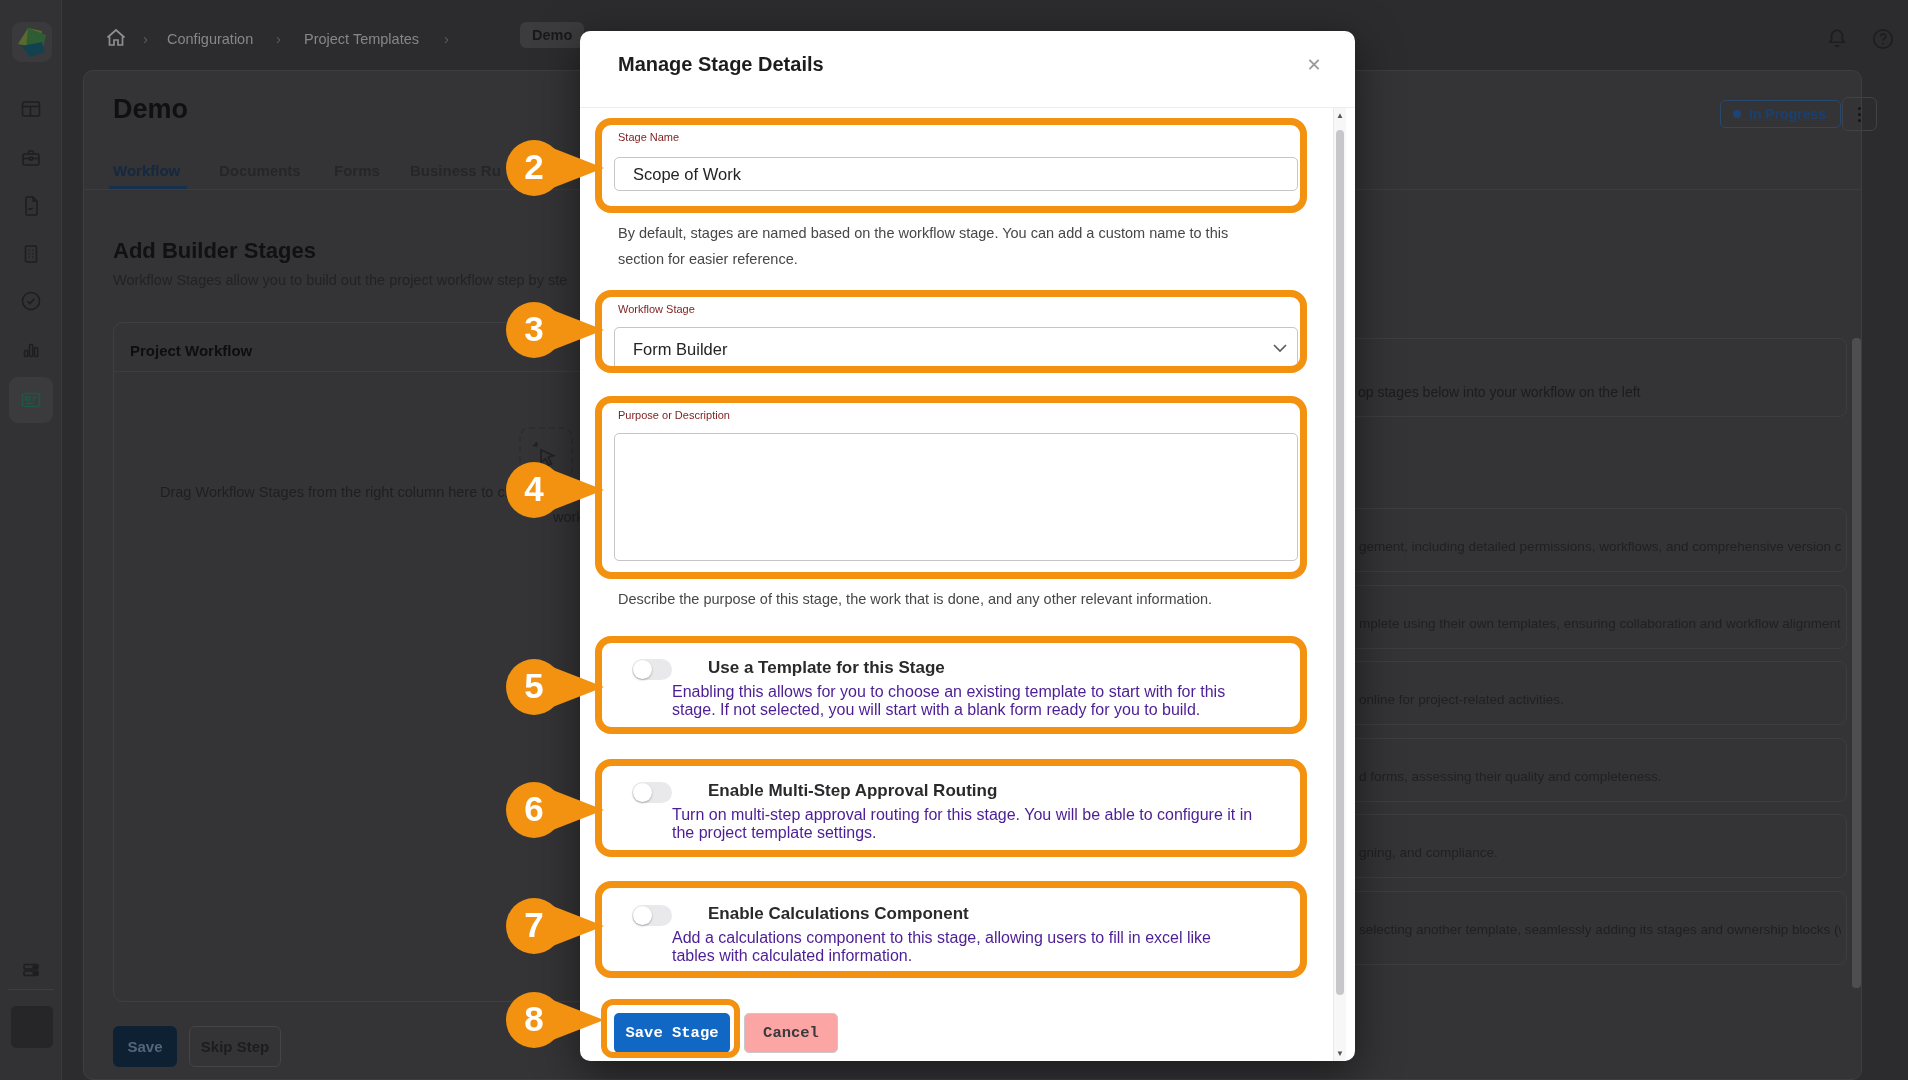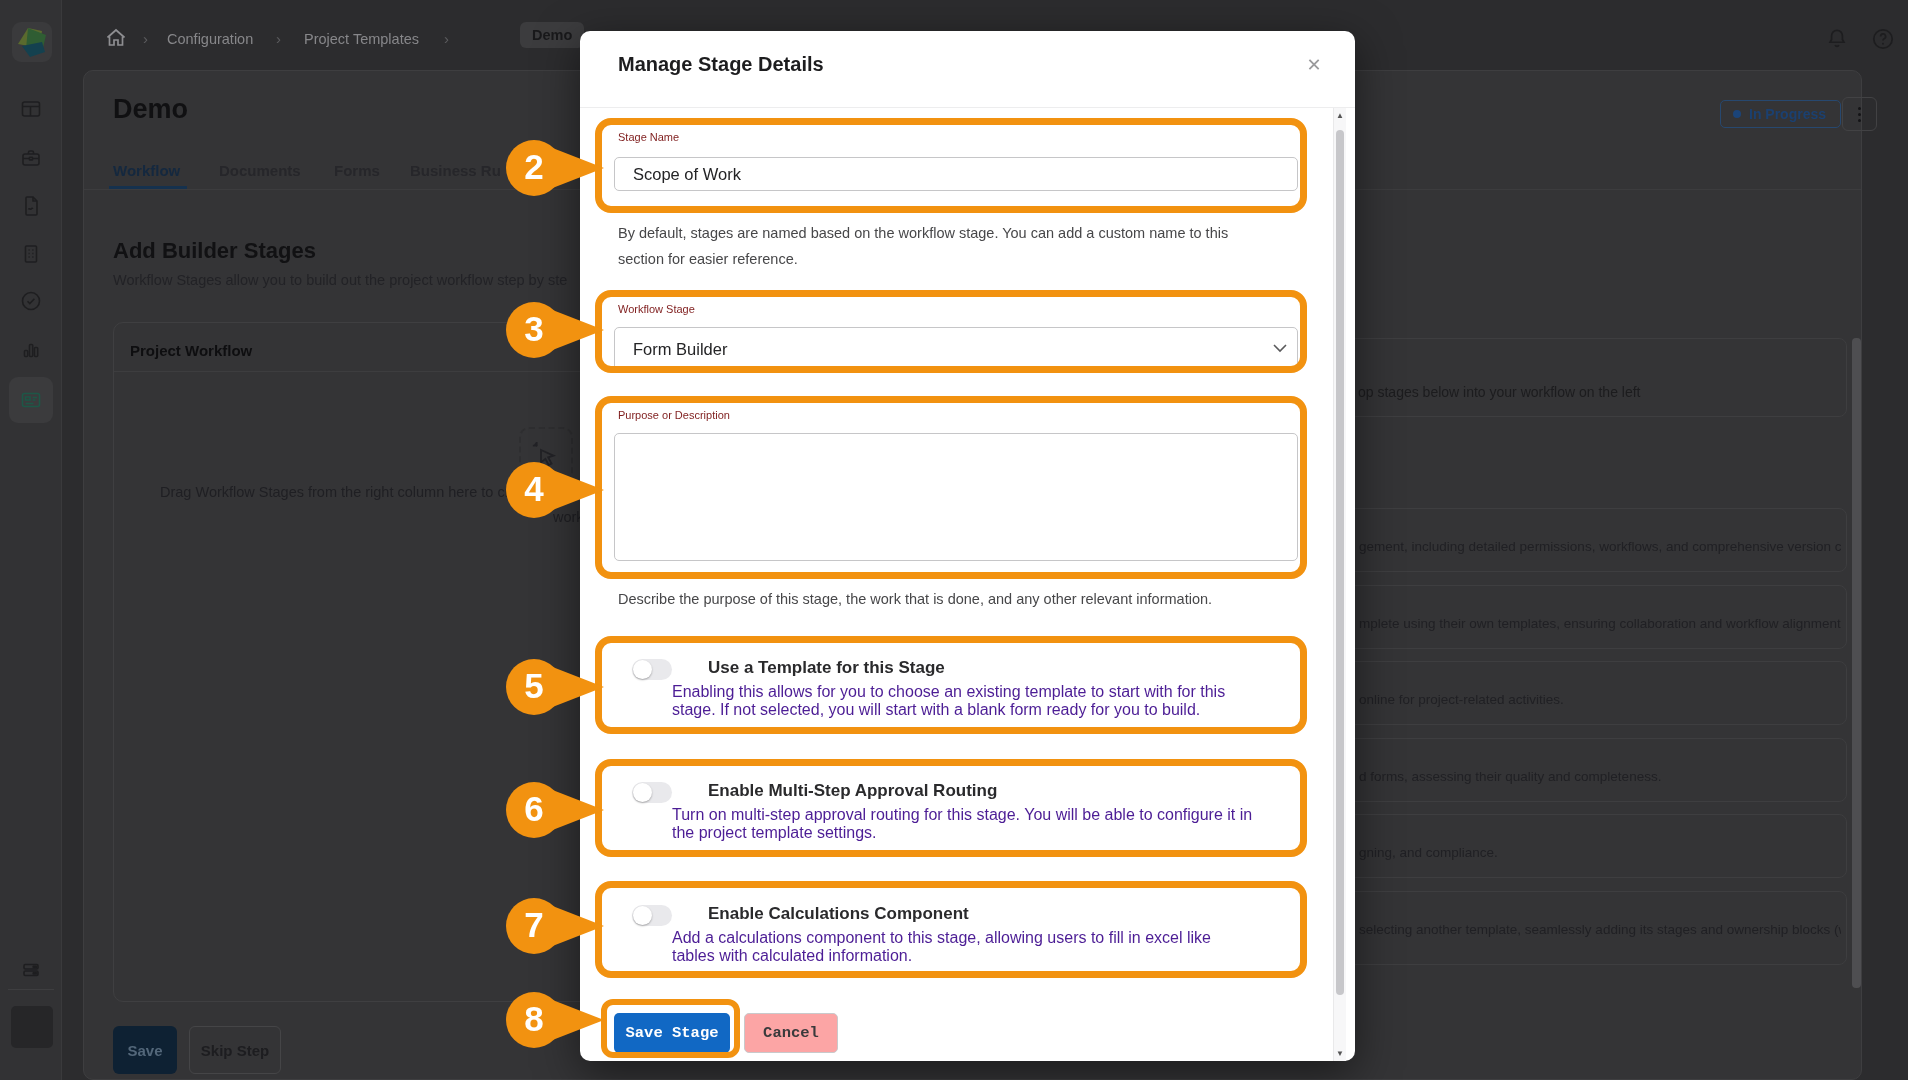--- a/index.html
+++ b/index.html
@@ -50,21 +50,21 @@
     display:flex; align-items:center; justify-content:center; color:#222226; }
   .drop-icon svg { width:30px; height:30px; }
   .drag1 { left:160px; top:484px; font-size:14.5px; color:#1f1f23; z-index:3; white-space:nowrap; }
   .drag2 { left:553px; top:509px; font-size:14.5px; color:#1f1f23; z-index:3; white-space:nowrap; }
 
   .rc-card { position:absolute; left:1150px; width:697px; border:1px solid #3e3e40; border-radius:8px; background:#343436; z-index:2; overflow:hidden; }
   .rc-text { position:absolute; left:208px; top:30px; width:482px; font-size:13.5px; color:#202024; white-space:nowrap; overflow:hidden; }
   .rc-head { left:1358px; top:384px; width:487px; font-size:14px; color:#1c1c1e; z-index:3; white-space:nowrap; overflow:hidden; }
   .rc-scroll { left:1852px; top:338px; width:9px; height:650px; background:#4e4e51; border-radius:4px; z-index:2; }
 
-  .pg-btn { position:absolute; top:1026px; height:48px; border-radius:6px; font-size:15px; font-weight:600; z-index:2;
+  .pg-btn { position:absolute; top:1026px; height:41px; border-radius:6px; font-size:15px; font-weight:600; z-index:2;
     display:flex; align-items:center; justify-content:center; }
   #pg-save { left:113px; width:64px; background:#0e2133; color:#53677a; }
   #pg-skip { left:189px; width:92px; border:1px solid #454547; color:#1d1d20; }
 
   
   #modal { left:580px; top:31px; width:775px; height:1030px; background:#ffffff; border-radius:10px;
     box-shadow:0 12px 44px rgba(0,0,0,.5); z-index:10; }
   .m-title { left:38px; top:22px; font-size:20px; font-weight:700; color:#1d1d1f; }
   .m-close { left:716px; top:16px; width:36px; height:36px; display:flex; align-items:center; justify-content:center;
     font-size:18px; color:#9a9a9c; cursor:pointer; }

